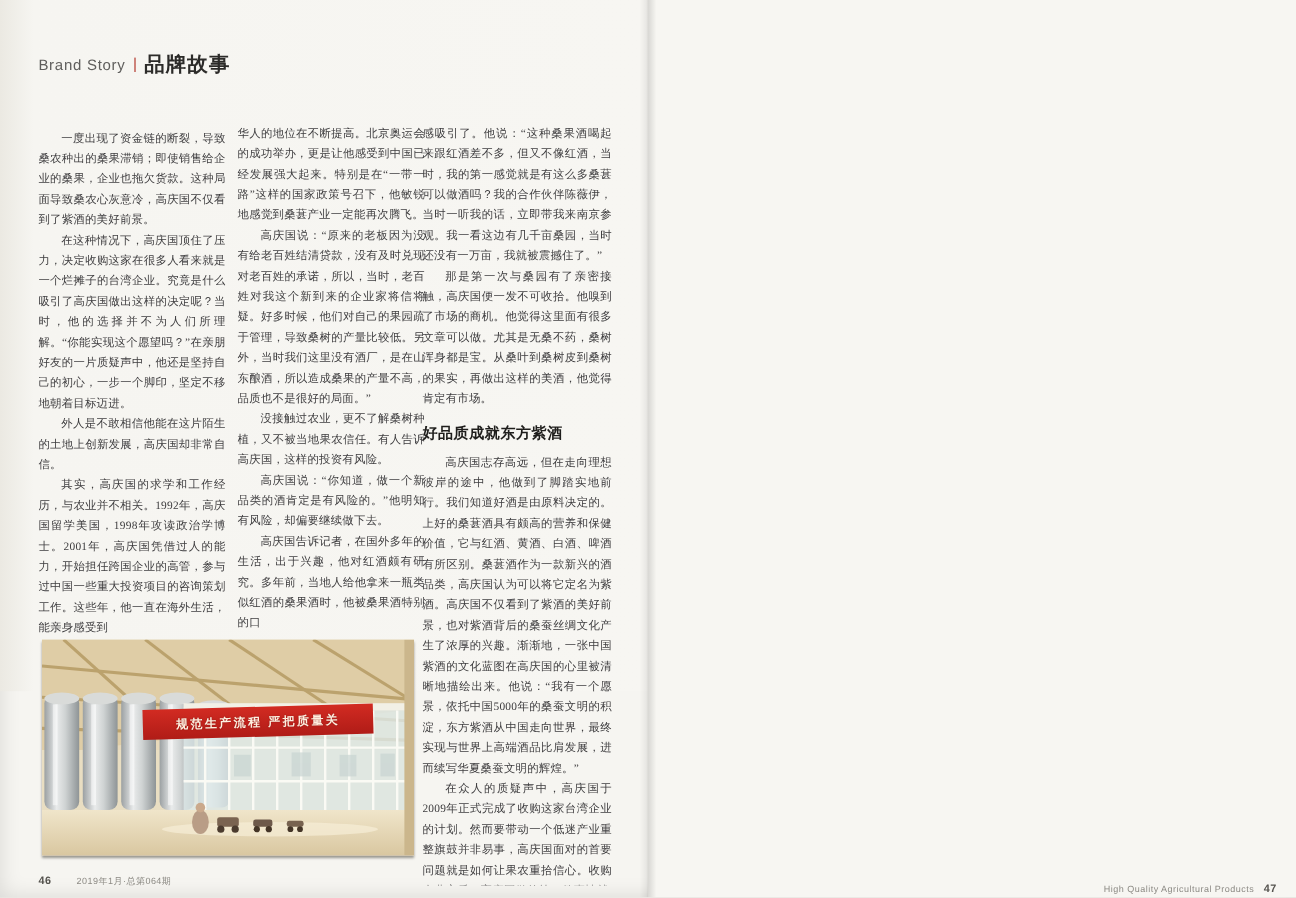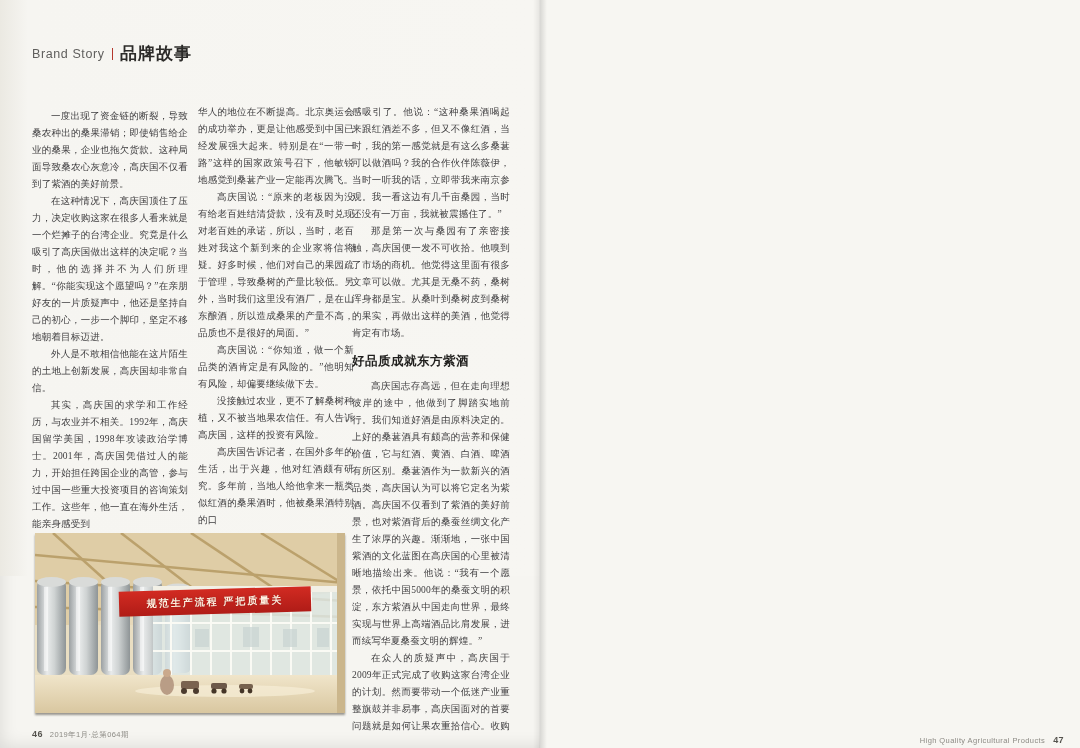--- a/index.html
+++ b/index.html
@@ -48,21 +48,21 @@
   .banner {
     position:absolute; left:27%; top:31%; width:62%; height:14%;
     background:linear-gradient(180deg,#d22b22,#b01c17);
     color:#ffefdf; display:flex; align-items:center; justify-content:center;
     font-family:"Liberation Sans",sans-serif; font-weight:bold; font-size:10px;
     letter-spacing:2px; transform:rotate(-1.6deg); text-shadow:0 0 1px #7d0f0c;
     white-space:nowrap;
   }
   
   .foot { position:absolute; font-family:"Liberation Sans",sans-serif; font-size:7.5px; color:#8c8a84; letter-spacing:.4px; }
-  .foot-left { left:32px; top:729px; display:flex; align-items:baseline; gap:7px; }
+  .foot-left { left:32px; top:729px; display:flex; align-items:baseline; gap:21px; }
   .foot-right { right:16px; top:735px; display:flex; align-items:baseline; gap:8px; }
   .foot .pagenum { font-size:9px; color:#55534e; font-weight:bold; }
 </style>
 </head>
 <body>
 
 <div class="spread">
 
   <div class="page-left">
 
@@ -75,22 +75,22 @@
     <div class="col col1">
       <p>一度出现了资金链的断裂，导致桑农种出的桑果滞销；即使销售给企业的桑果，企业也拖欠货款。这种局面导致桑农心灰意冷，高庆国不仅看到了紫酒的美好前景。</p>
       <p>在这种情况下，高庆国顶住了压力，决定收购这家在很多人看来就是一个烂摊子的台湾企业。究竟是什么吸引了高庆国做出这样的决定呢？当时，他的选择并不为人们所理解。“你能实现这个愿望吗？”在亲朋好友的一片质疑声中，他还是坚持自己的初心，一步一个脚印，坚定不移地朝着目标迈进。</p>
       <p>外人是不敢相信他能在这片陌生的土地上创新发展，高庆国却非常自信。</p>
       <p>其实，高庆国的求学和工作经历，与农业并不相关。1992年，高庆国留学美国，1998年攻读政治学博士。2001年，高庆国凭借过人的能力，开始担任跨国企业的高管，参与过中国一些重大投资项目的咨询策划工作。这些年，他一直在海外生活，能亲身感受到</p>
     </div>
 
     <div class="col col2">
       <p class="cont">华人的地位在不断提高。北京奥运会的成功举办，更是让他感受到中国已经发展强大起来。特别是在“一带一路”这样的国家政策号召下，他敏锐地感觉到桑葚产业一定能再次腾飞。</p>
       <p>高庆国说：“原来的老板因为没有给老百姓结清贷款，没有及时兑现对老百姓的承诺，所以，当时，老百姓对我这个新到来的企业家将信将疑。好多时候，他们对自己的果园疏于管理，导致桑树的产量比较低。另外，当时我们这里没有酒厂，是在山东酿酒，所以造成桑果的产量不高，品质也不是很好的局面。”</p>
+      <p>没接触过农业，更不了解桑树种植，又不被当地果农信任。有人告诉高庆国，这样的投资有风险。</p>
       <p>高庆国说：“你知道，做一个新品类的酒肯定是有风险的。”他明知有风险，却偏要继续做下去。</p>
-      <p>没接触过农业，更不了解桑树种植，又不被当地果农信任。有人告诉高庆国，这样的投资有风险。</p>
       <p>高庆国告诉记者，在国外多年的生活，出于兴趣，他对红酒颇有研究。多年前，当地人给他拿来一瓶类似红酒的桑果酒时，他被桑果酒特别的口</p>
     </div>
 
     <div class="col col3">
       <p class="cont">感吸引了。他说：“这种桑果酒喝起来跟红酒差不多，但又不像红酒，当时，我的第一感觉就是有这么多桑葚可以做酒吗？我的合作伙伴陈薇伊，当时一听我的话，立即带我来南京参观。我一看这边有几千亩桑园，当时还没有一万亩，我就被震撼住了。”</p>
       <p>那是第一次与桑园有了亲密接触，高庆国便一发不可收拾。他嗅到了市场的商机。他觉得这里面有很多文章可以做。尤其是无桑不药，桑树浑身都是宝。从桑叶到桑树皮到桑树的果实，再做出这样的美酒，他觉得肯定有市场。</p>
       <div class="sec-heading">好品质成就东方紫酒</div>
       <p>高庆国志存高远，但在走向理想彼岸的途中，他做到了脚踏实地前行。我们知道好酒是由原料决定的。上好的桑葚酒具有颇高的营养和保健价值，它与红酒、黄酒、白酒、啤酒有所区别。桑葚酒作为一款新兴的酒品类，高庆国认为可以将它定名为紫酒。高庆国不仅看到了紫酒的美好前景，也对紫酒背后的桑蚕丝绸文化产生了浓厚的兴趣。渐渐地，一张中国紫酒的文化蓝图在高庆国的心里被清晰地描绘出来。他说：“我有一个愿景，依托中国5000年的桑蚕文明的积淀，东方紫酒从中国走向世界，最终实现与世界上高端酒品比肩发展，进而续写华夏桑蚕文明的辉煌。”</p>
       <p>在众人的质疑声中，高庆国于2009年正式完成了收购这家台湾企业的计划。然而要带动一个低迷产业重整旗鼓并非易事，高庆国面对的首要问题就是如何让果农重拾信心。收购企业之后，高庆国做的第一件事情就</p>
     </div>

